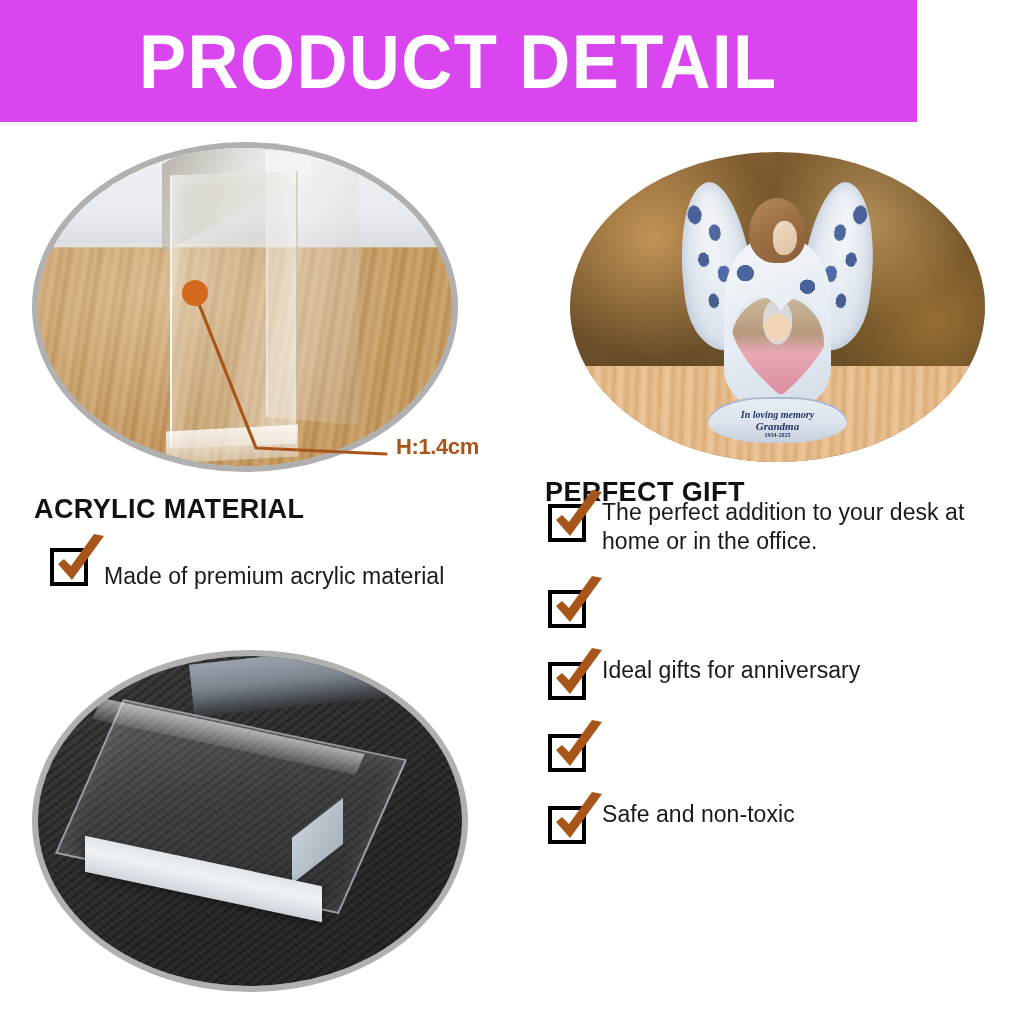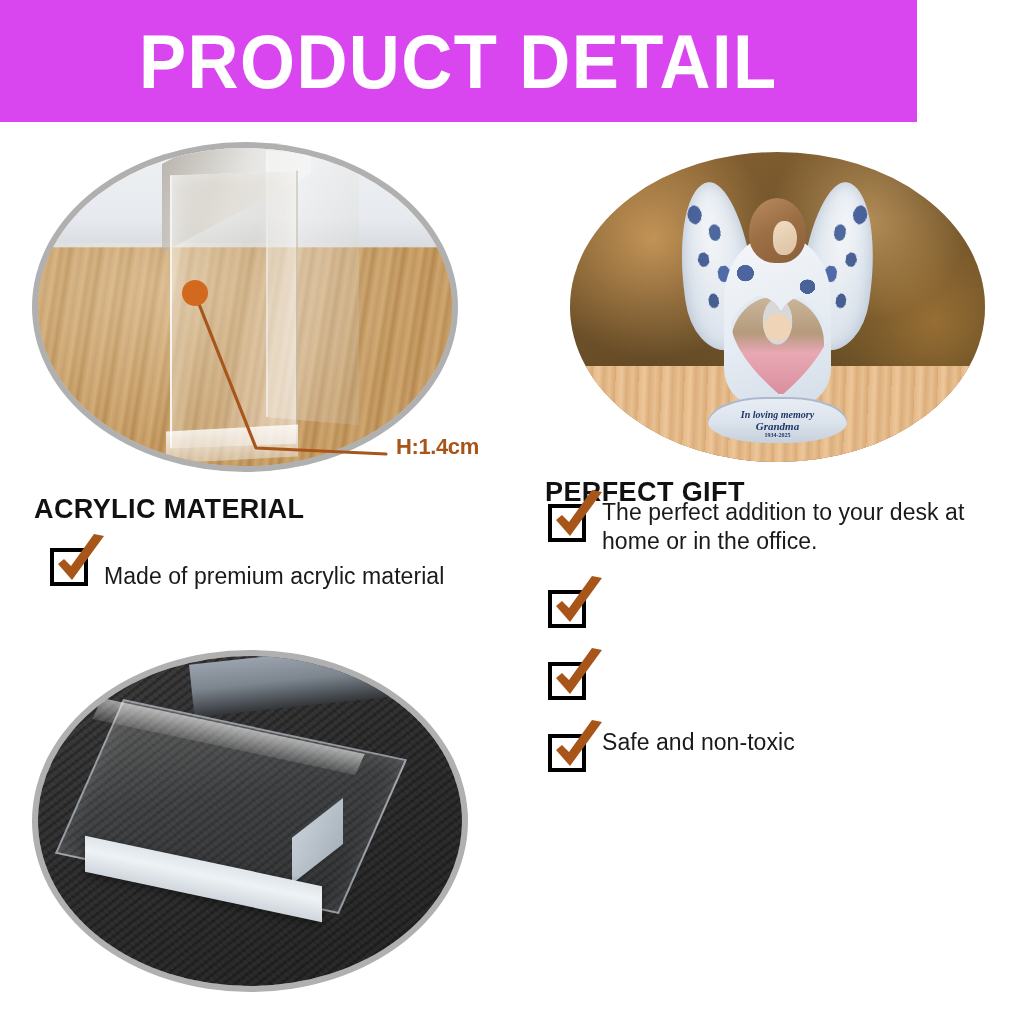--- a/index.html
+++ b/index.html
@@ -496,20 +496,28 @@
         <path d="M8 30 L22 46 L54 2 L44 0 L21 32 L14 25 Z" fill="#a8551a"></path>
       </svg>
     </span>
   </li>
   <li class="feature-item">
     <span class="checkbox">
       <svg class="tick" viewBox="0 0 62 56">
         <path d="M8 30 L22 46 L54 2 L44 0 L21 32 L14 25 Z" fill="#a8551a"></path>
       </svg>
     </span>
+    <span class="feature-text">Ideal gifts for anniversary</span>
+  </li>
+  <li class="feature-item">
+    <span class="checkbox">
+      <svg class="tick" viewBox="0 0 62 56">
+        <path d="M8 30 L22 46 L54 2 L44 0 L21 32 L14 25 Z" fill="#a8551a"></path>
+      </svg>
+    </span>
   </li>
   <li class="feature-item">
     <span class="checkbox">
       <svg class="tick" viewBox="0 0 62 56">
         <path d="M8 30 L22 46 L54 2 L44 0 L21 32 L14 25 Z" fill="#a8551a"></path>
       </svg>
     </span>
     <span class="feature-text">Safe and non-toxic</span>
   </li>
 </ul>

